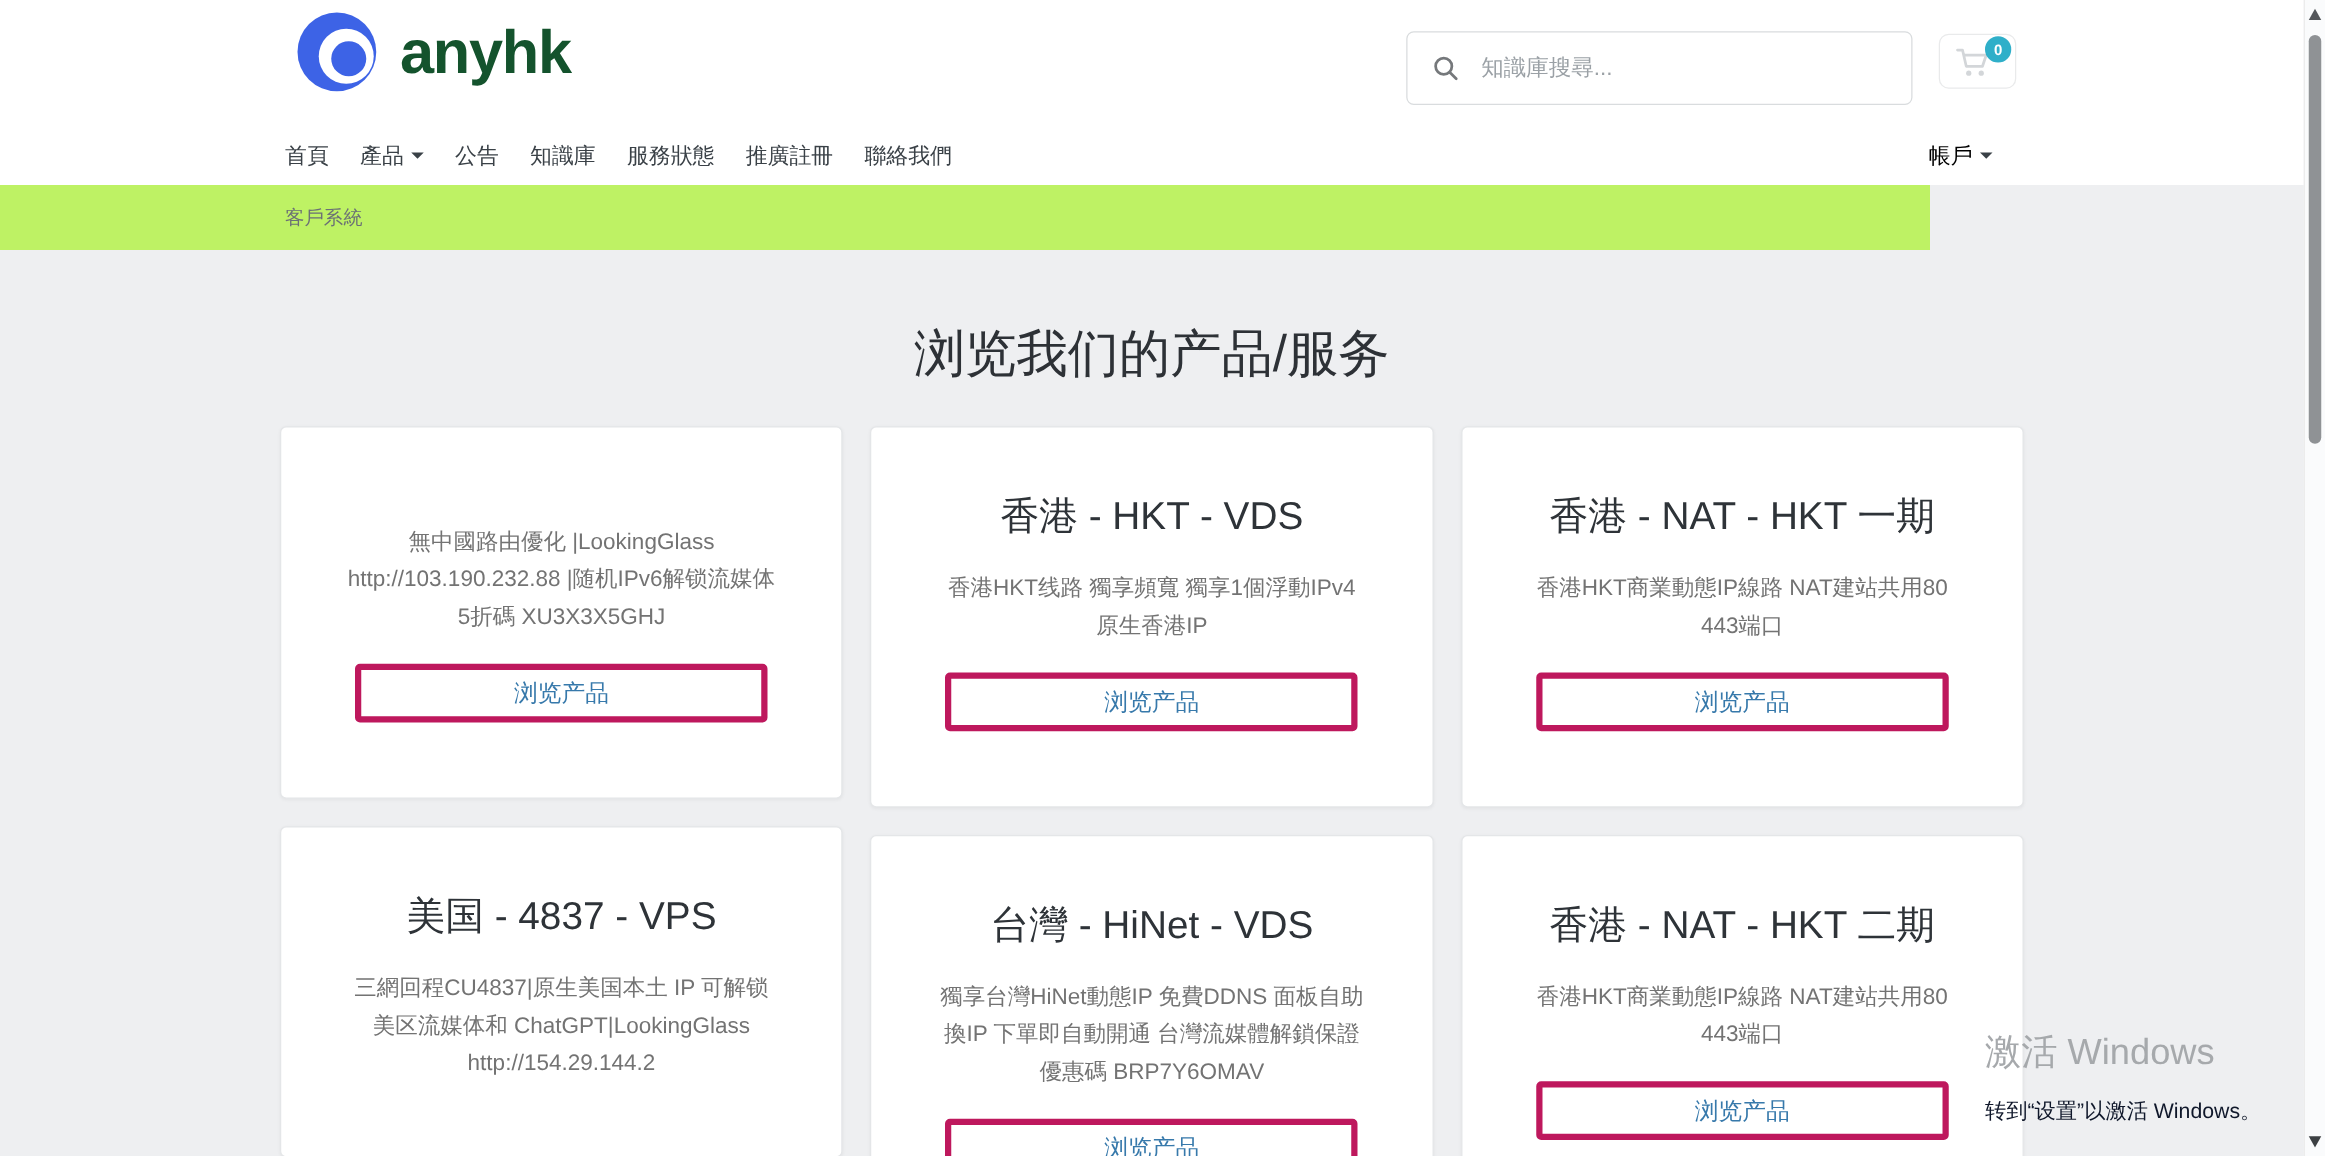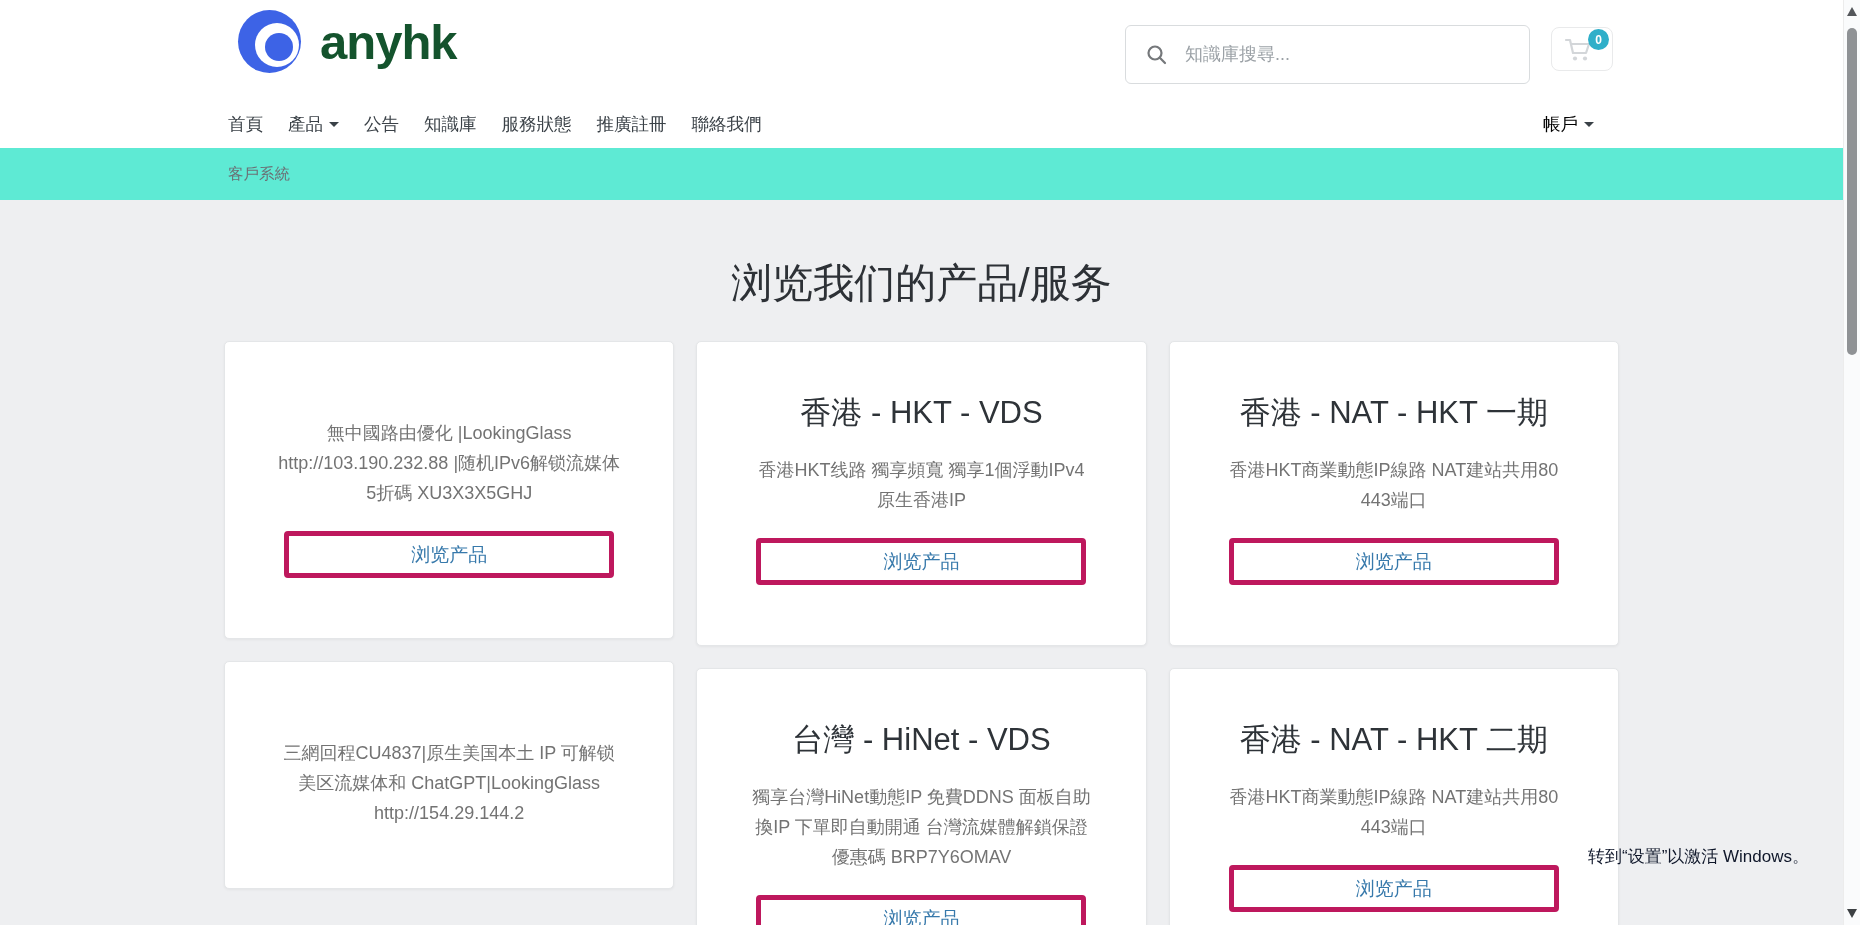--- a/index.html
+++ b/index.html
@@ -47,21 +47,21 @@
 
   .nav-row { position:absolute; left:228px; top:100px; height:48px; display:flex; align-items:center; gap:25px; }
   .nav-link { font-size:17.5px; color:#3a4147; cursor:pointer; white-space:nowrap; display:flex; align-items:center; }
   .caret {
     display:inline-block; margin-left:6px; width:0; height:0;
     border-left:5px solid transparent; border-right:5px solid transparent; border-top:5px solid #3a4147;
   }
   .account-link { position:absolute; left:1543px; top:100px; height:48px; display:flex; align-items:center; font-size:17.5px; color:#000000; cursor:pointer; }
 
   
-  .breadcrumb-band { position:absolute; left:0; top:148px; width:1843px; height:52px; background:#5eead4; }
+  .breadcrumb-band { position:absolute; left:0; top:148px; width:1544px; height:52px; background:#bef264; }
   .breadcrumb-band .crumb { position:absolute; left:228px; top:0; height:52px; display:flex; align-items:center; font-size:15.5px; color:#6b7075; }
 
   
   .main { position:absolute; left:0; top:200px; width:1843px; }
   .page-title { margin-top:56px; text-align:center; font-size:41px; font-weight:400; color:#2d3136; }
   .cards-wrap { width:1395px; margin:30px auto 0; display:flex; gap:22px; align-items:flex-start; }
   .card-col { flex:1; display:flex; flex-direction:column; gap:22px; }
   .card {
     background:#fff; border:1px solid #e4e6e8; border-radius:5px;
     box-shadow:0 1px 3px rgba(0,0,0,0.05);
@@ -145,20 +145,21 @@
     <div class="page-title">浏览我们的产品/服务</div>
 
     <div class="cards-wrap">
 
       <div class="card-col">
         <div class="card">
           <p class="card-desc">無中國路由優化 |LookingGlass http://103.190.232.88 |随机IPv6解锁流媒体 5折碼 XU3X3X5GHJ</p>
           <button class="browse-btn">浏览产品</button>
         </div>
         <div class="card">
+          <h2 class="card-title">美国 - 4837 - VPS</h2>
           <p class="card-desc">三網回程CU4837|原生美国本土 IP 可解锁美区流媒体和 ChatGPT|LookingGlass http://154.29.144.2</p>
 
         </div>
       </div>
 
       <div class="card-col">
         <div class="card">
           <h2 class="card-title">香港 - HKT - VDS</h2>
           <p class="card-desc">香港HKT线路 獨享頻寬 獨享1個浮動IPv4 原生香港IP</p>
           <button class="browse-btn">浏览产品</button>
@@ -180,20 +181,21 @@
           <h2 class="card-title">香港 - NAT - HKT 二期</h2>
           <p class="card-desc">香港HKT商業動態IP線路 NAT建站共用80 443端口</p>
           <button class="browse-btn">浏览产品</button>
         </div>
       </div>
 
     </div>
   </div>
 
   <div class="watermark">
+    <div class="wm1">激活 Windows</div>
     <div class="wm2">转到“设置”以激活 Windows。</div>
   </div>
 
 </div>
 
 <div class="scrollbar">
   <div class="sb-up"></div>
   <div class="sb-thumb"></div>
   <div class="sb-down"></div>
 </div>

